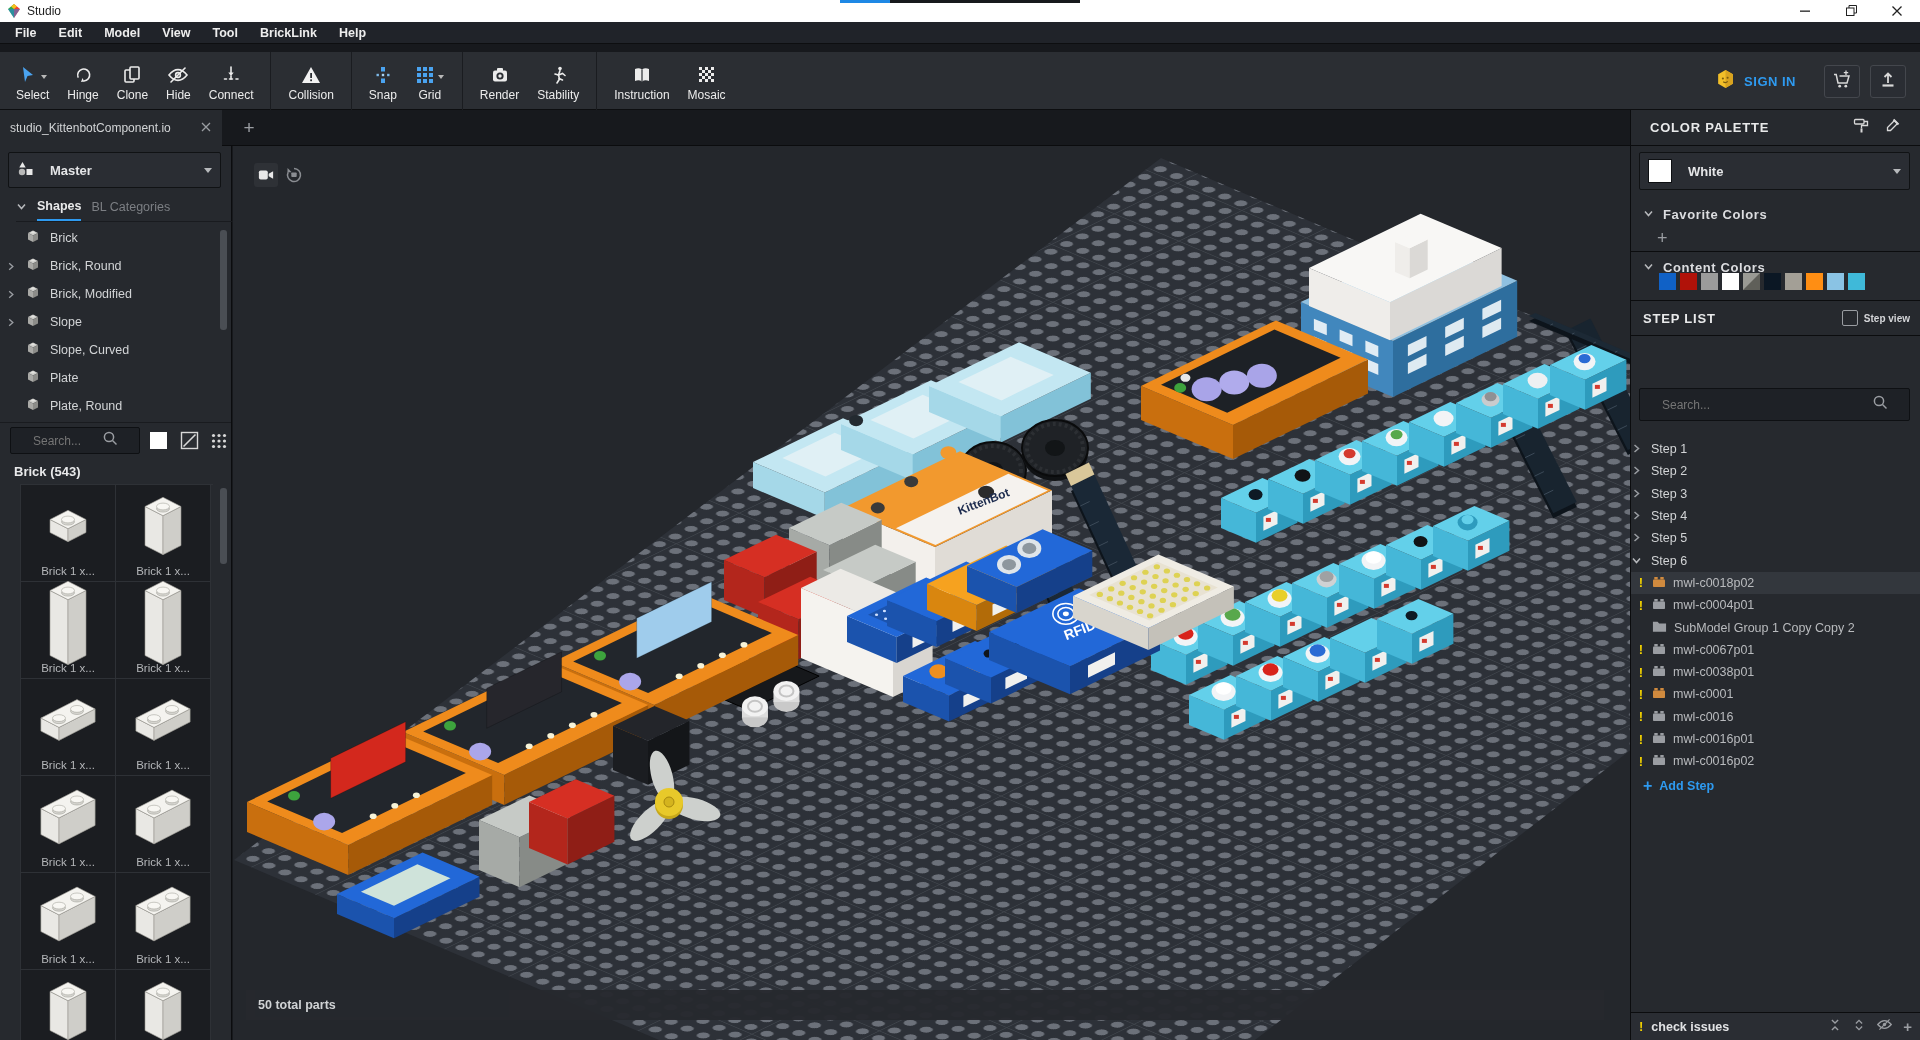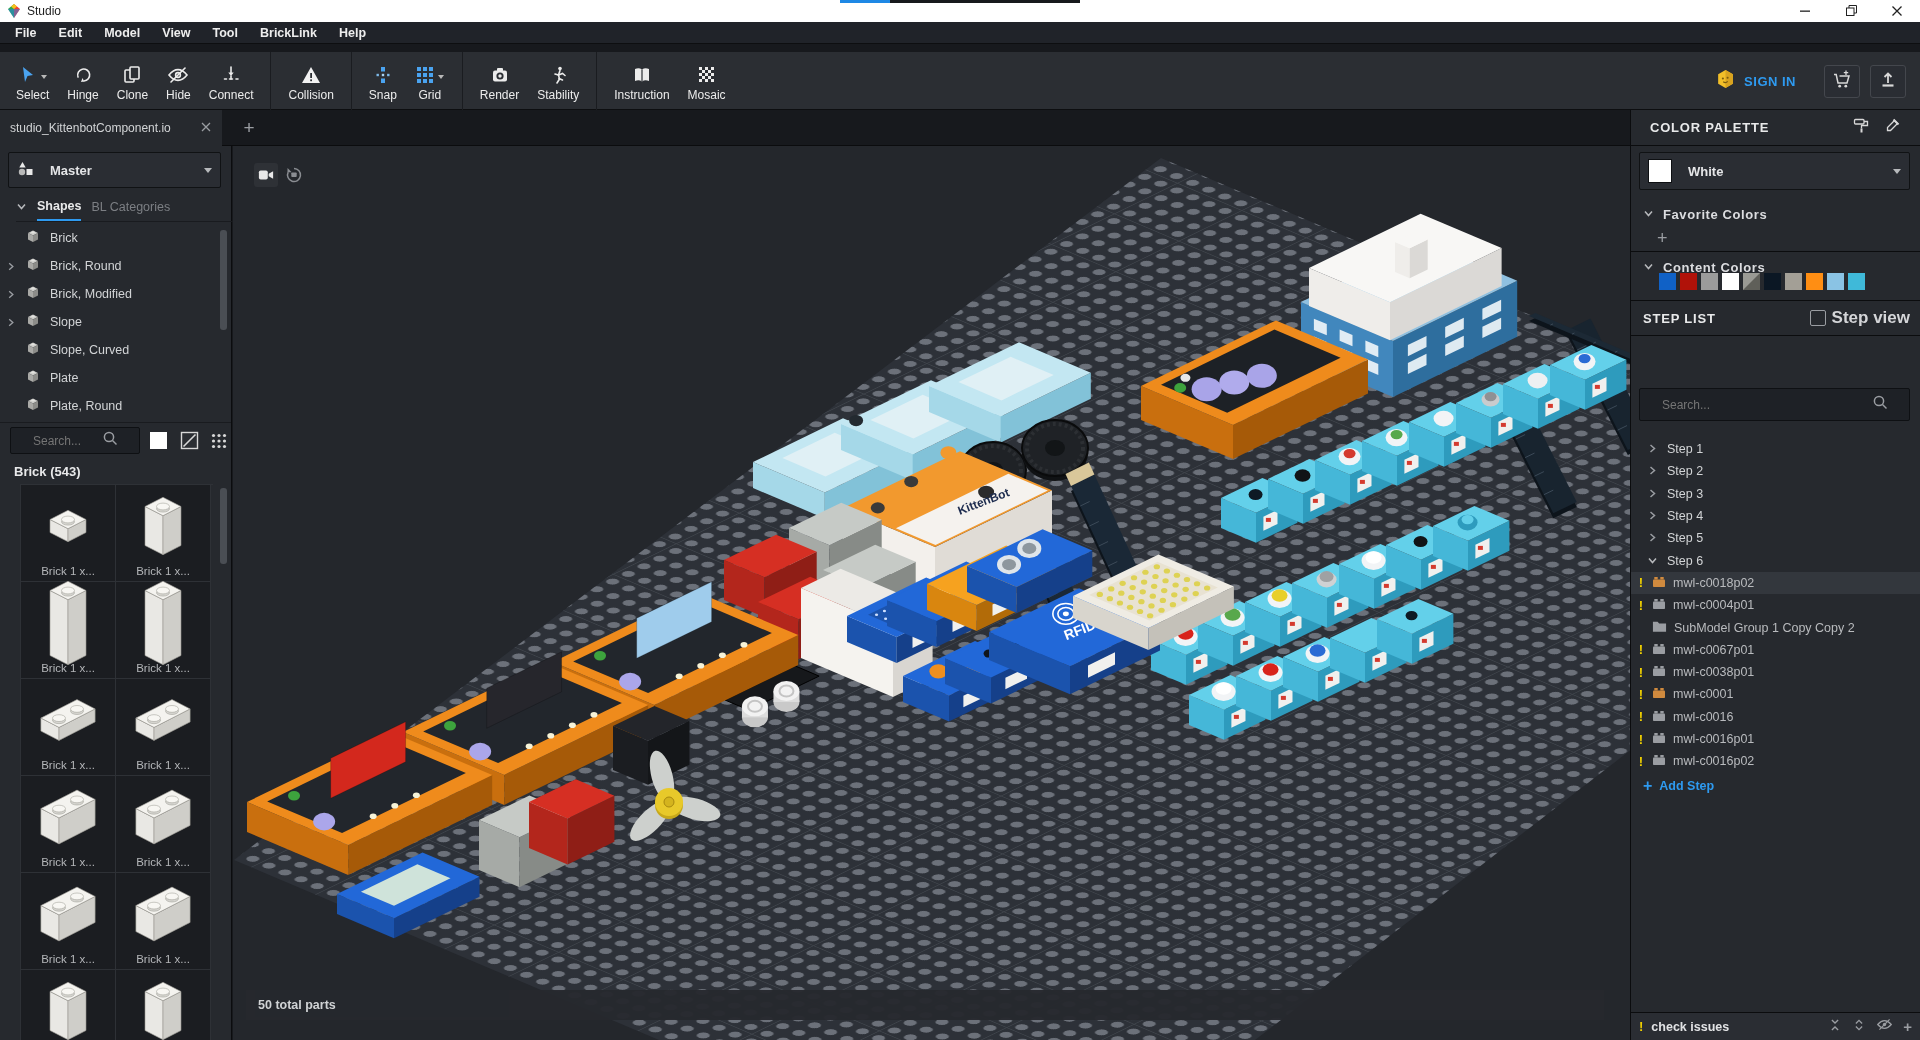--- a/index.html
+++ b/index.html
@@ -78,25 +78,25 @@
   .sectrow{position:absolute;left:12px;display:flex;align-items:center;gap:9px;}
   .sectrow .sl{font-size:13px;font-weight:bold;letter-spacing:0.6px;color:#dcdde0;}
   .plus{color:#9a9da2;font-size:18px;}
   .divline{position:absolute;left:0;width:100%;height:1px;background:#0b0c0e;}
   .cswatches{position:absolute;left:28px;top:163px;display:flex;gap:4px;}
   .cswatches i{width:17px;height:17px;display:block;}
   .steplist-header{position:absolute;left:0;top:190px;width:100%;height:36px;border-top:1px solid #0b0c0e;border-bottom:1px solid #0b0c0e;
     display:flex;align-items:center;padding:0 10px 0 12px;box-sizing:border-box;}
   .steplist-header .ht{font-size:13px;font-weight:bold;letter-spacing:0.8px;color:#e8e9ea;flex:1;}
   .cb{width:14px;height:14px;border:1px solid #9a9da2;border-radius:2px;margin-right:6px;}
-  .cbl{font-size:17px;color:#d4d5d8;font-weight:bold;}
+  .cbl{font-size:10px;color:#d4d5d8;font-weight:bold;}
   .rp-dd2{position:absolute;left:8px;right:10px;top:232px;height:36px;}
   .rp-search{position:absolute;left:8px;right:10px;top:278px;height:33px;}
   .steps{position:absolute;left:0;top:328px;width:100%;}
-  .steprow{height:22.3px;display:flex;align-items:center;gap:9px;padding-left:16px;}
+  .steprow{height:22.3px;display:flex;align-items:center;gap:9px;padding-left:0;}
   .steprow .slb{font-size:12.5px;color:#d2d4d6;}
   .itemrow{height:22.3px;display:flex;align-items:center;padding-left:6px;gap:7px;}
   .itemrow.hl{background:#33373d;}
   .itemrow .warn{width:8px;color:#f0d000;font-weight:bold;font-size:13px;text-align:center;}
   .itemrow .ilb{font-size:12.5px;color:#b9bbbe;}
   .addstep{height:24px;display:flex;align-items:center;gap:7px;padding-left:12px;margin-top:2px;}
   .addstep .ap{color:#2e9af0;font-size:16px;font-weight:bold;}
   .addstep .al{color:#2e9af0;font-size:12.5px;font-weight:bold;}
   .checkbar{position:absolute;left:0;bottom:0;width:100%;height:28px;background:#2a2d33;border-top:1px solid #0b0c0e;
     display:flex;align-items:center;padding:0 8px;box-sizing:border-box;gap:8px;}

